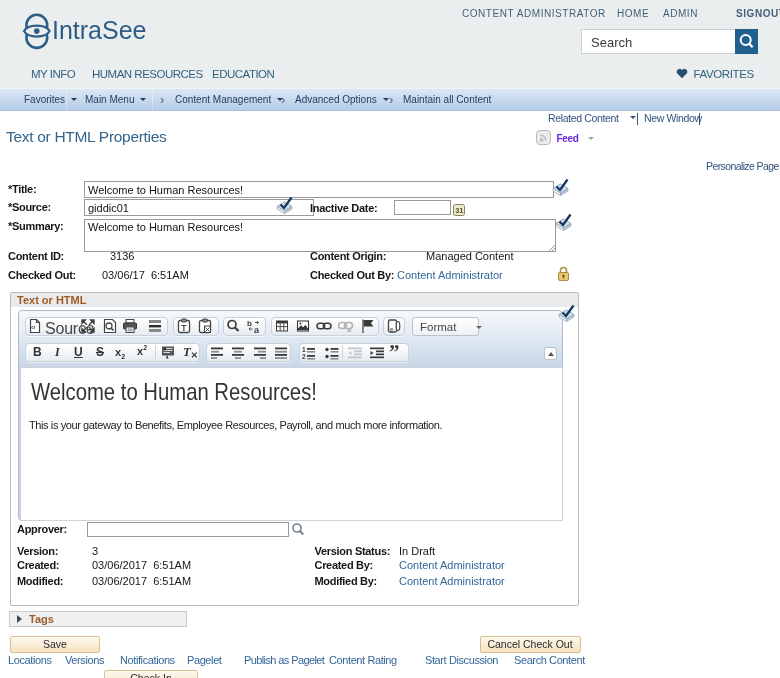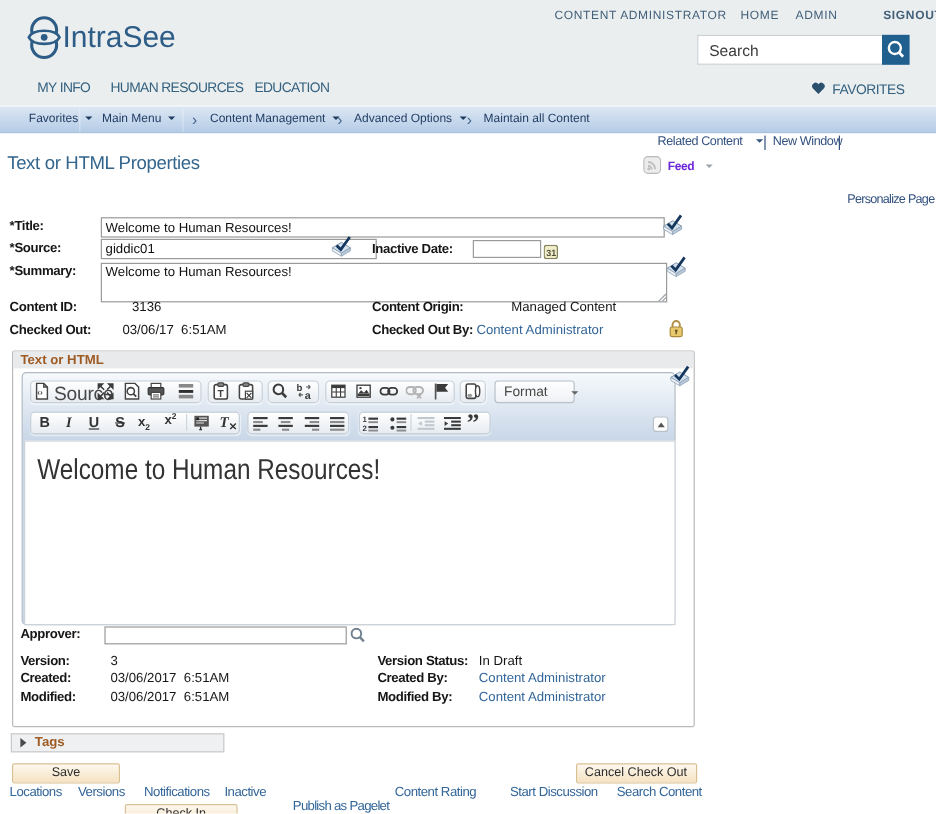--- a/index.html
+++ b/index.html
@@ -394,20 +394,21 @@
             <rect x="1" y="11.5" width="14" height="1.7"></rect>
           </g>
           <path d="M1.5 6 v4 l3 -2 z" fill="#3a3a3a"></path>
         </svg>
       <div class="ttxt" style="left:370px; top:29px; font-weight:bold; font-size:21px; font-family:'Liberation Serif',serif; color:#3a3a3a;">”</div>
       <div id="colbtn">
           <div style="position:absolute; left:2.5px; top:3.5px; width:0; height:0; border-left:3.5px solid transparent; border-right:3.5px solid transparent; border-bottom:4px solid #555;"></div>
         </div>
       <div id="ckarea">
         <h2>Welcome to Human Resources!</h2>
+        <p>This is your gateway to Benefits, Employee Resources, Payroll, and much more information.</p>
       </div>
     </div>
     <svg class="abs" style="left:546px; top:11px;" width="19" height="19" viewBox="0 0 19 19">
         <polygon points="2,10.5 9.5,6 17,10.5 9.5,15" fill="#d3e1ef" stroke="#7e93a8" stroke-width="0.8"></polygon>
         <polygon points="2,10.5 2,13 9.5,17.5 9.5,15" fill="#eef3f8" stroke="#91a3b4" stroke-width="0.7"></polygon>
         <polygon points="17,10.5 17,13 9.5,17.5 9.5,15" fill="#b9cbdd" stroke="#91a3b4" stroke-width="0.7"></polygon>
         <path d="M5.5 8.5 L9 12 L16.5 1.5" stroke="#16375d" stroke-width="2.3" fill="none"></path>
       </svg>
     <div class="lbl" style="left:6px; top:230px;">Approver:</div>
     <input class="inp" style="left: 76px; top: 229px; width: 202px; height: 15px;">
@@ -432,19 +433,19 @@
   <div id="tags">Tags</div>
   <div id="tagarr"></div>
   <div class="btn" style="left:10px; top:636px; width:90px;">Save</div>
   <div class="btn" style="left:104px; top:636px; width:94px;margin-top:34px;">Check In</div>
   <div class="btn" style="left:479.5px; top:636px; width:101px;">Cancel Check Out</div>
 
   <div id="botlinks">
     <span style="left:8px;">Locations</span>
     <span style="left:65px;">Versions</span>
     <span style="left:120px;">Notifications</span>
-    <span style="left:187px;">Inactive</span>
-    <span style="left:244px; letter-spacing:-0.6px;margin-top:12px;">Publish as Pagelet</span>
+    <span style="left:187px;">Pagelet</span>
+    <span style="left:244px; letter-spacing:-0.6px;">Publish as Pagelet</span>
     <span style="left:329px;">Content Rating</span>
     <span style="left:425px;">Start Discussion</span>
     <span style="left:514px;">Search Content</span>
   </div>
 </div>
 
 </body></html>

